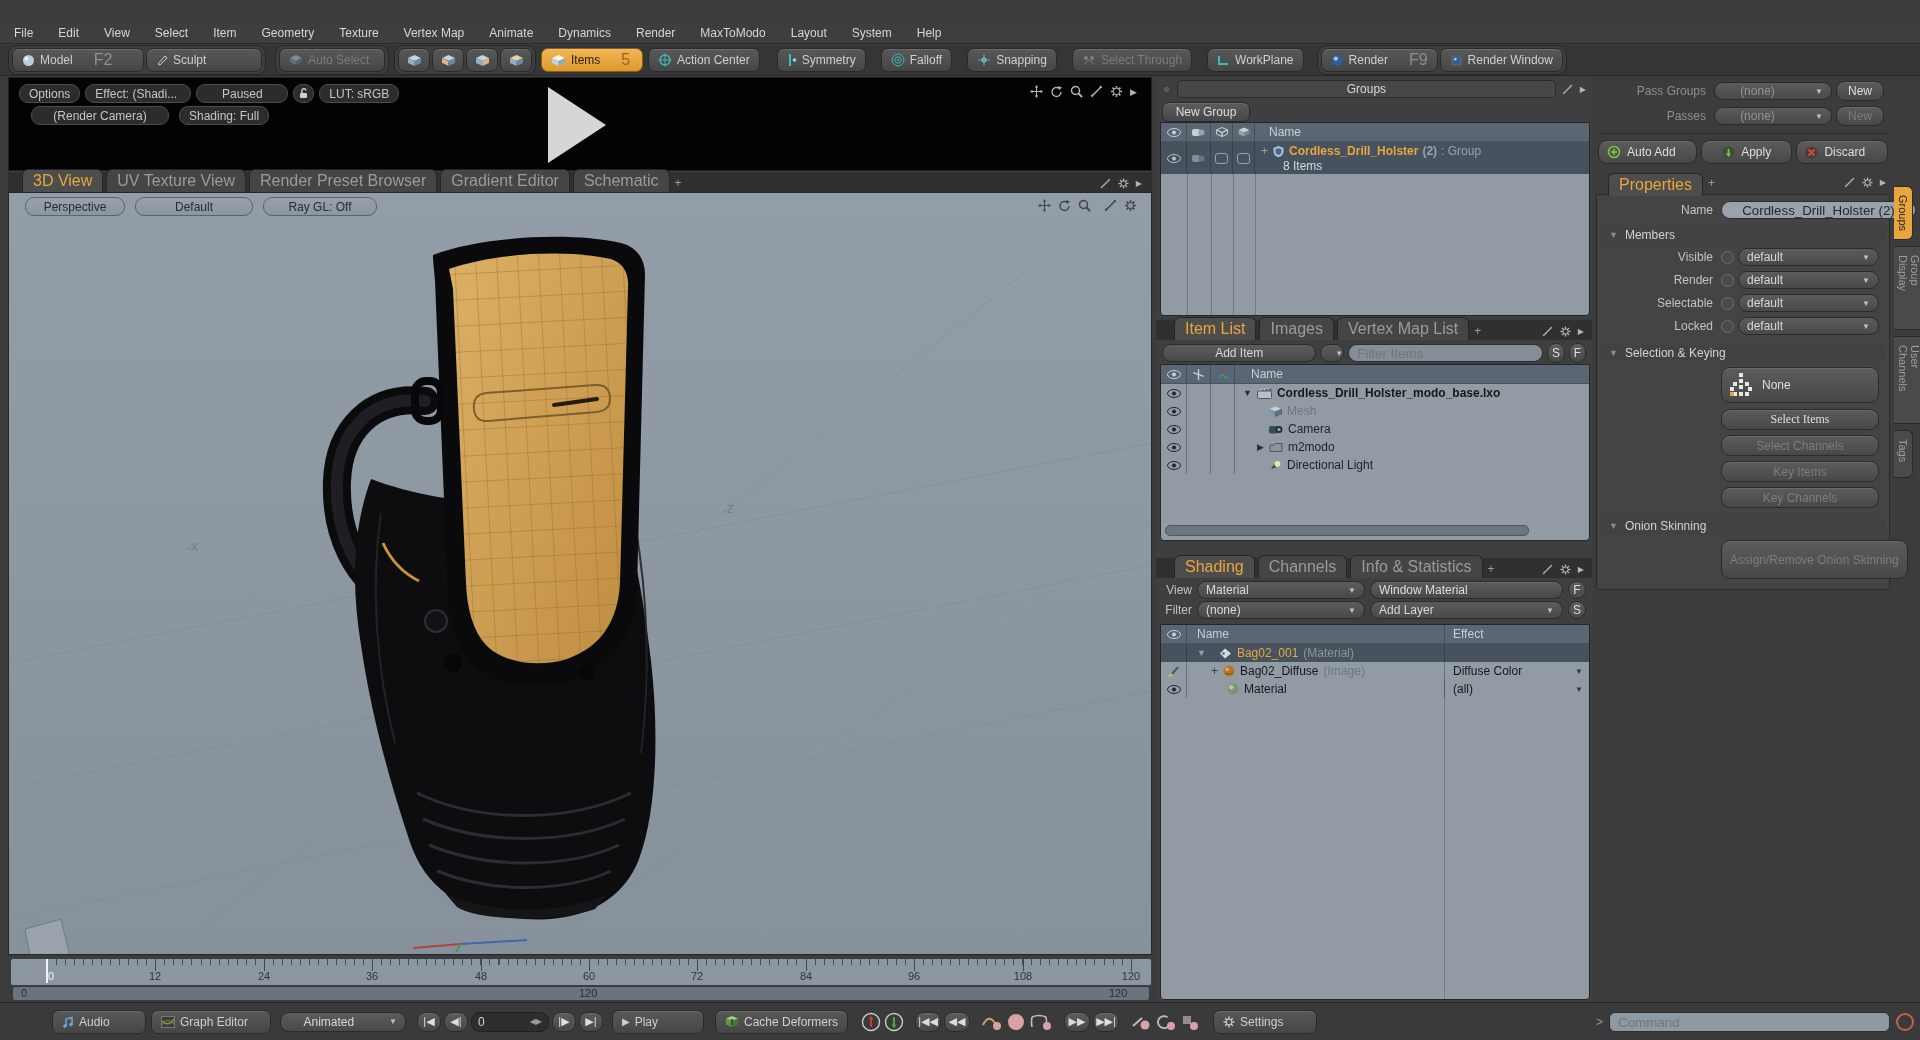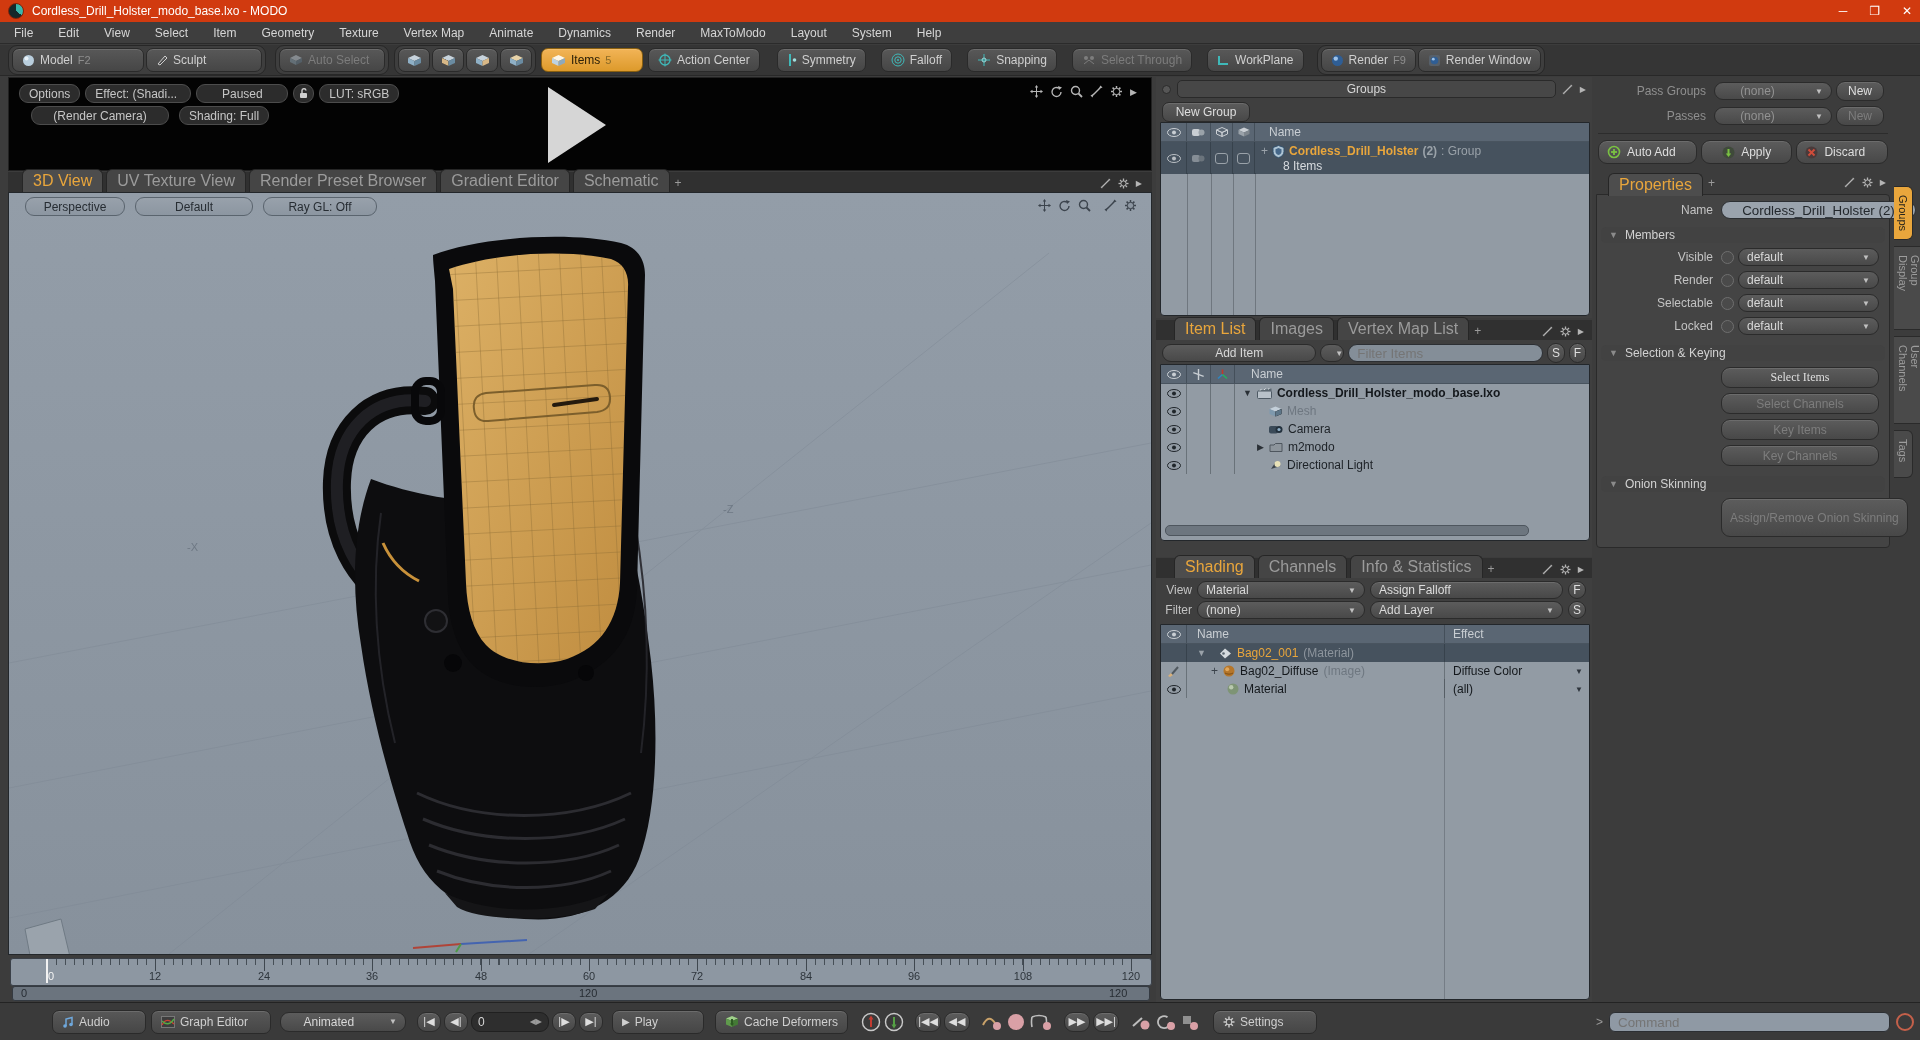--- a/index.html
+++ b/index.html
@@ -17,21 +17,21 @@
   .menubar{left:0;top:22px;width:1920px;height:22px;background:#3e3e3e;border-bottom:1px solid #2b2b2b;
            display:flex;align-items:center;gap:25px;padding:0 14px;color:#d6d6d6;box-sizing:border-box;}
   .menubar span{white-space:nowrap;}
   
   .toolbar{left:0;top:45px;width:1920px;height:31px;background:#353535;display:flex;align-items:center;
            padding:0 8px;gap:5px;box-sizing:border-box;border-bottom:1px solid #282828;}
   .tgroup{display:flex;gap:2px;border:1px solid #272727;border-radius:9px;background:#3e3e3e;padding:2px 3px;align-items:center;}
   .tbtn{height:22px;border-radius:7px;background:linear-gradient(#585858,#464646);border:1px solid #2a2a2a;
         box-shadow:inset 0 1px 0 rgba(255,255,255,.12);color:#cfcfcf;display:flex;align-items:center;gap:5px;
         padding:0 9px;white-space:nowrap;}
-  .tbtn .sc{color:#8e8e8e;font-size:11px;}
+  .tbtn .sc{color:#8e8e8e;font-size:16px;margin-left:16px;}
   .tbtn.dis{color:#7c7c7c;}
   .tbtn.orange{background:linear-gradient(#f2b457,#dd9a2b);color:#2b2008;border-color:#8a6010;}
   .tbtn.orange .sc{color:#8a6a27;}
   .cubebtn{width:26px;justify-content:center;padding:0 2px;}
   
   .pill{height:17px;border-radius:9px;background:#2c2c2c;border:1px solid #4c4c4c;color:#c6c6c6;
         display:inline-flex;align-items:center;padding:0 9px;white-space:nowrap;}
   .corner-icons{display:flex;gap:7px;align-items:center;color:#b5b5b5;}
   .ptab-row{display:flex;align-items:flex-end;gap:3px;height:20px;background:#303030;padding:0 0 0 14px;}
   .ptab{background:#454545;border:1px solid #262626;border-bottom:none;border-radius:6px 6px 0 0;
@@ -84,29 +84,20 @@
            background:linear-gradient(#98a1ab,#8c96a1);display:inline-flex;align-items:center;justify-content:center;
            padding:0 10px;}
   .vpinfo{position:absolute;right:10px;bottom:14px;text-align:right;line-height:16px;color:#e8ebee;font-size:12px;}
   .vpinfo .hl{color:#e0a83c;}
 </style>
 </head>
 <body>
 
 <div class="app">
 
-  <div class="abs titlebar">
-    <span class="logo"></span>
-    <span class="title-text">Cordless_Drill_Holster_modo_base.lxo - MODO</span>
-    <span class="win-btns">
-      <span>─</span>
-      <span>❐</span>
-      <span>✕</span>
-    </span>
-  </div>
 
   <div class="abs menubar">
     <span>File</span>
     <span>Edit</span>
     <span>View</span>
     <span>Select</span>
     <span>Item</span>
     <span>Geometry</span>
     <span>Texture</span>
     <span>Vertex Map</span>
@@ -856,21 +847,21 @@
         <span style="font-size:8px;">▶</span>
       </span>
     </div>
     <div style="display:flex;align-items:center;gap:5px;padding:3px 6px 2px 6px;">
       <span style="width:30px;text-align:right;color:#c3c3c3;">View</span>
       <div class="dd" style="width:168px;">
         <span>Material</span>
         <span class="arr">▼</span>
       </div>
       <div class="btn" style="flex:1;justify-content:flex-start;height:18px;">
-        <span>Assign Falloff</span>
+        <span>Window Material</span>
       </div>
       <div class="btn sqbtn" style="height:18px;">
           <span>F</span>
         </div>
     </div>
     <div style="display:flex;align-items:center;gap:5px;padding:0 6px 3px 6px;">
       <span style="width:30px;text-align:right;color:#c3c3c3;">Filter</span>
       <div class="dd" style="width:168px;">
         <span>(none)</span>
         <span class="arr">▼</span>
@@ -1060,20 +1051,41 @@
         <span class="circ"></span>
         <div class="dd" style="flex:1;margin-right:6px;">
           <span>default</span>
           <span class="arr">▼</span>
         </div>
       </div>
       <div class="seclbl" style="margin-top:10px;">
         <span class="tri">▼</span>
         <span>Selection &amp; Keying</span>
       </div>
+      <div style="display:flex;margin-top:6px;">
+        <span class="plabel"></span>
+        <div class="btn" style="flex:1;margin-right:6px;height:36px;justify-content:flex-start;gap:10px;">
+          <svg width="22" height="24">
+            <g fill="#e8e8e8">
+                <rect x="9" y="0" width="4" height="4"></rect>
+                <rect x="9" y="6" width="4" height="4"></rect>
+                <rect x="3" y="9" width="4" height="4"></rect>
+                <rect x="15" y="9" width="4" height="4"></rect>
+                <rect x="0" y="14" width="4" height="4"></rect>
+                <rect x="9" y="12" width="4" height="4"></rect>
+                <rect x="18" y="14" width="4" height="4"></rect>
+                <rect x="3" y="19" width="4" height="4"></rect>
+                <rect x="9" y="19" width="4" height="4"></rect>
+                <rect x="15" y="19" width="4" height="4"></rect>
+              </g>
+            <rect x="0" y="19" width="4" height="4" fill="#e9a63c"></rect>
+          </svg>
+          <span>None</span>
+        </div>
+      </div>
       <div style="display:flex;margin-top:6px;font-family:Liberation Serif, serif;">
         <span class="plabel"></span>
         <div class="btn" style="flex:1;margin-right:6px;height:21px;">
           <span>Select Items</span>
         </div>
       </div>
       <div style="display:flex;margin-top:5px;">
         <span class="plabel"></span>
         <div class="btn dis" style="flex:1;margin-right:6px;height:21px;">
           <span>Select Channels</span>

